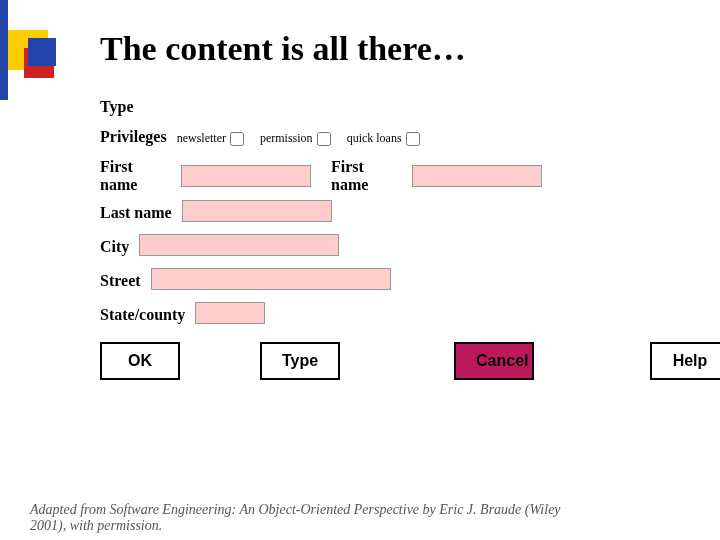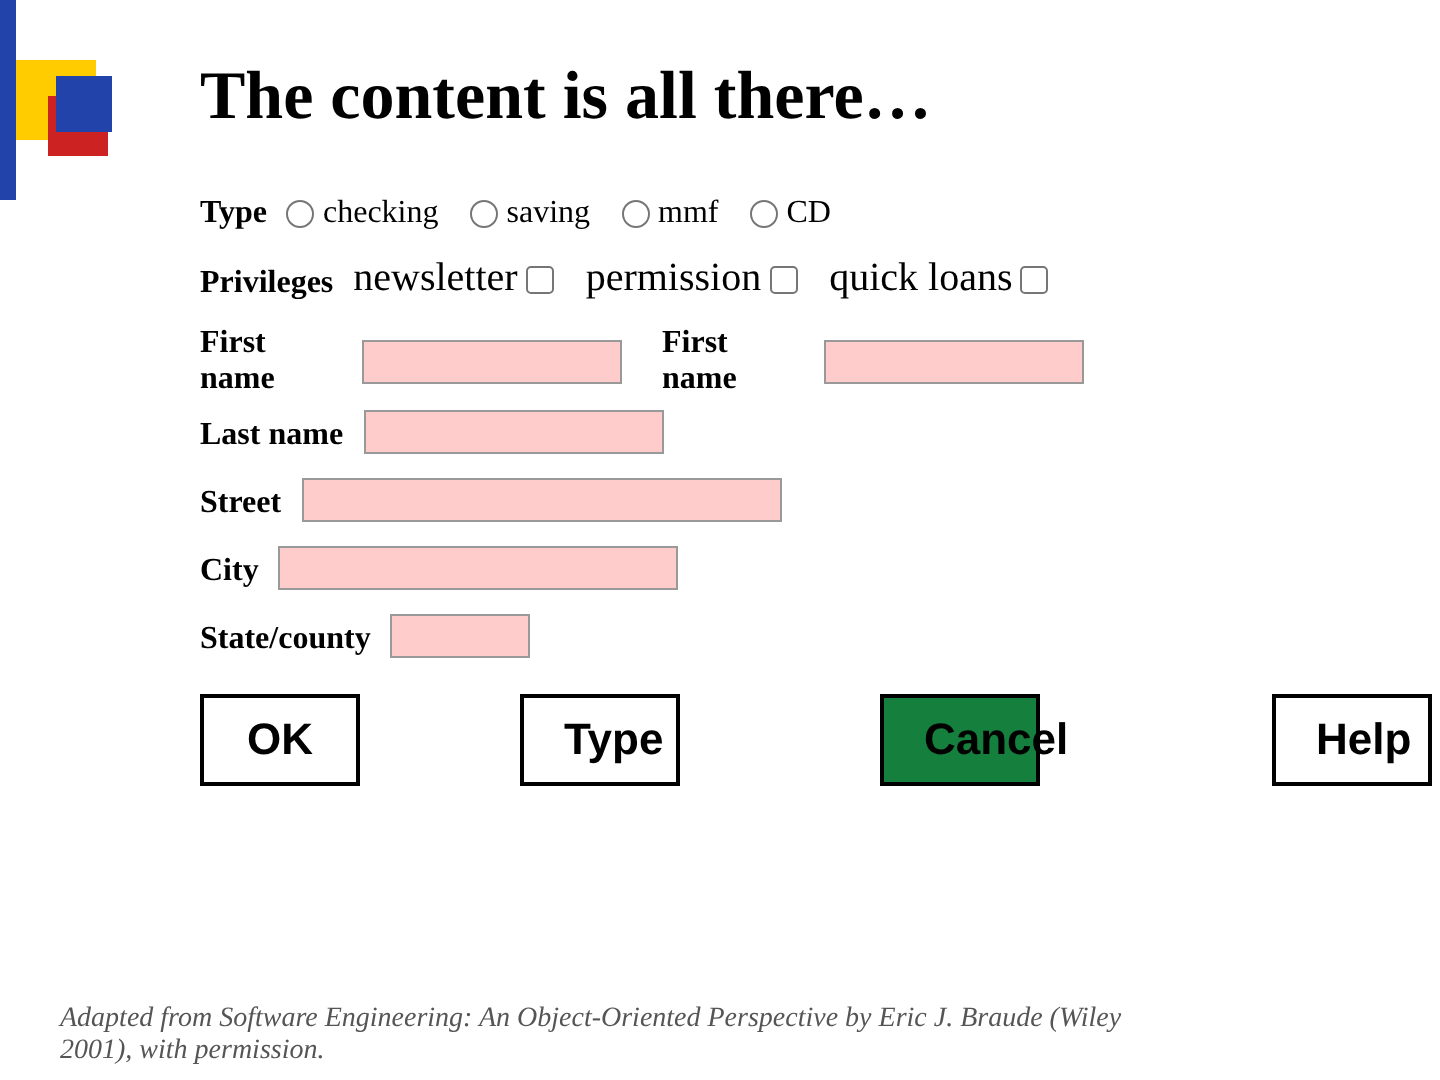--- a/index.html
+++ b/index.html
@@ -127,21 +127,21 @@
       gap: 4px;
     }
 
     .checkbox-item input[type="checkbox"] {
       width: 14px;
       height: 14px;
       cursor: pointer;
     }
 
     .checkbox-label {
-      font-size: 20px;
+      font-size: 12px;
       color: #000000;
     }
 
     .input-field {
       border: 1px solid #999999;
       background: #ffcccc;
       height: 22px;
       font-size: 14px;
       padding: 2px 4px;
       outline: none;
@@ -181,42 +181,43 @@
     }
 
     .buttons-row {
       display: flex;
       align-items: center;
       margin-top: 18px;
       gap: 0;
     }
 
     .btn {
-      font-size: 22px;
+      font-size: 16px;
       font-weight: bold;
       padding: 8px 20px;
       border: 2px solid #000000;
       cursor: pointer;
       background: #ffffff;
       color: #000000;
       min-width: 80px;
       text-align: center;
     }
 
     .btn-ok {
       margin-right: 80px;
     }
 
     .btn-apply {
       margin-right: 100px;
     }
 
     .btn-cancel {
-      background: #15803d;
+      background: #be185d;
       margin-right: 80px;
+      margin-left: 14px;
     }
 
     .btn-help {
       background: #ffffff;
       margin-left: 36px;
     }
 
     .footer-text {
       position: absolute;
       bottom: 6px;
@@ -235,38 +236,20 @@
   <div class="accent-square-yellow"></div>
   <div class="accent-square-red"></div>
   <div class="accent-square-blue"></div>
 
   <div class="title">The content is all there…</div>
 
   <div class="content-area">
 
     <div class="form-row">
       <span class="label">Type</span>
-      <div class="radio-group">
-        <div class="radio-item">
-          <input type="radio" name="type" style="">
-          <span class="radio-label">checking</span>
-        </div>
-        <div class="radio-item">
-          <input type="radio" name="type" style="">
-          <span class="radio-label">saving</span>
-        </div>
-        <div class="radio-item">
-          <input type="radio" name="type" style="">
-          <span class="radio-label">mmf</span>
-        </div>
-        <div class="radio-item">
-          <input type="radio" name="type" style="">
-          <span class="radio-label">CD</span>
-        </div>
-      </div>
     </div>
 
 
     <div class="form-row">
       <span class="label">Privileges</span>
       <div class="checkbox-group">
         <div class="checkbox-item">
           <span class="checkbox-label">newsletter</span>
           <input type="checkbox" style="">
         </div>
@@ -291,27 +274,27 @@
         <input type="text" class="input-field input-short" style="">
       </div>
     </div>
 
     <div class="form-row">
       <span class="label">Last name</span>
       <input type="text" class="input-field input-medium" style="">
     </div>
 
     <div class="form-row">
+      <span class="label">City</span>
+      <input type="text" class="input-field input-city" style="">
+    </div>
+
+    <div class="form-row">
       <span class="label">Street</span>
       <input type="text" class="input-field input-long" style="">
-    </div>
-
-    <div class="form-row">
-      <span class="label">City</span>
-      <input type="text" class="input-field input-city" style="">
     </div>
 
     <div class="form-row">
       <span class="label">State/county</span>
       <input type="text" class="input-field input-state" style="">
     </div>
 
     <div class="buttons-row">
       <button class="btn btn-ok">OK</button>
       <button class="btn btn-apply">Type</button>

